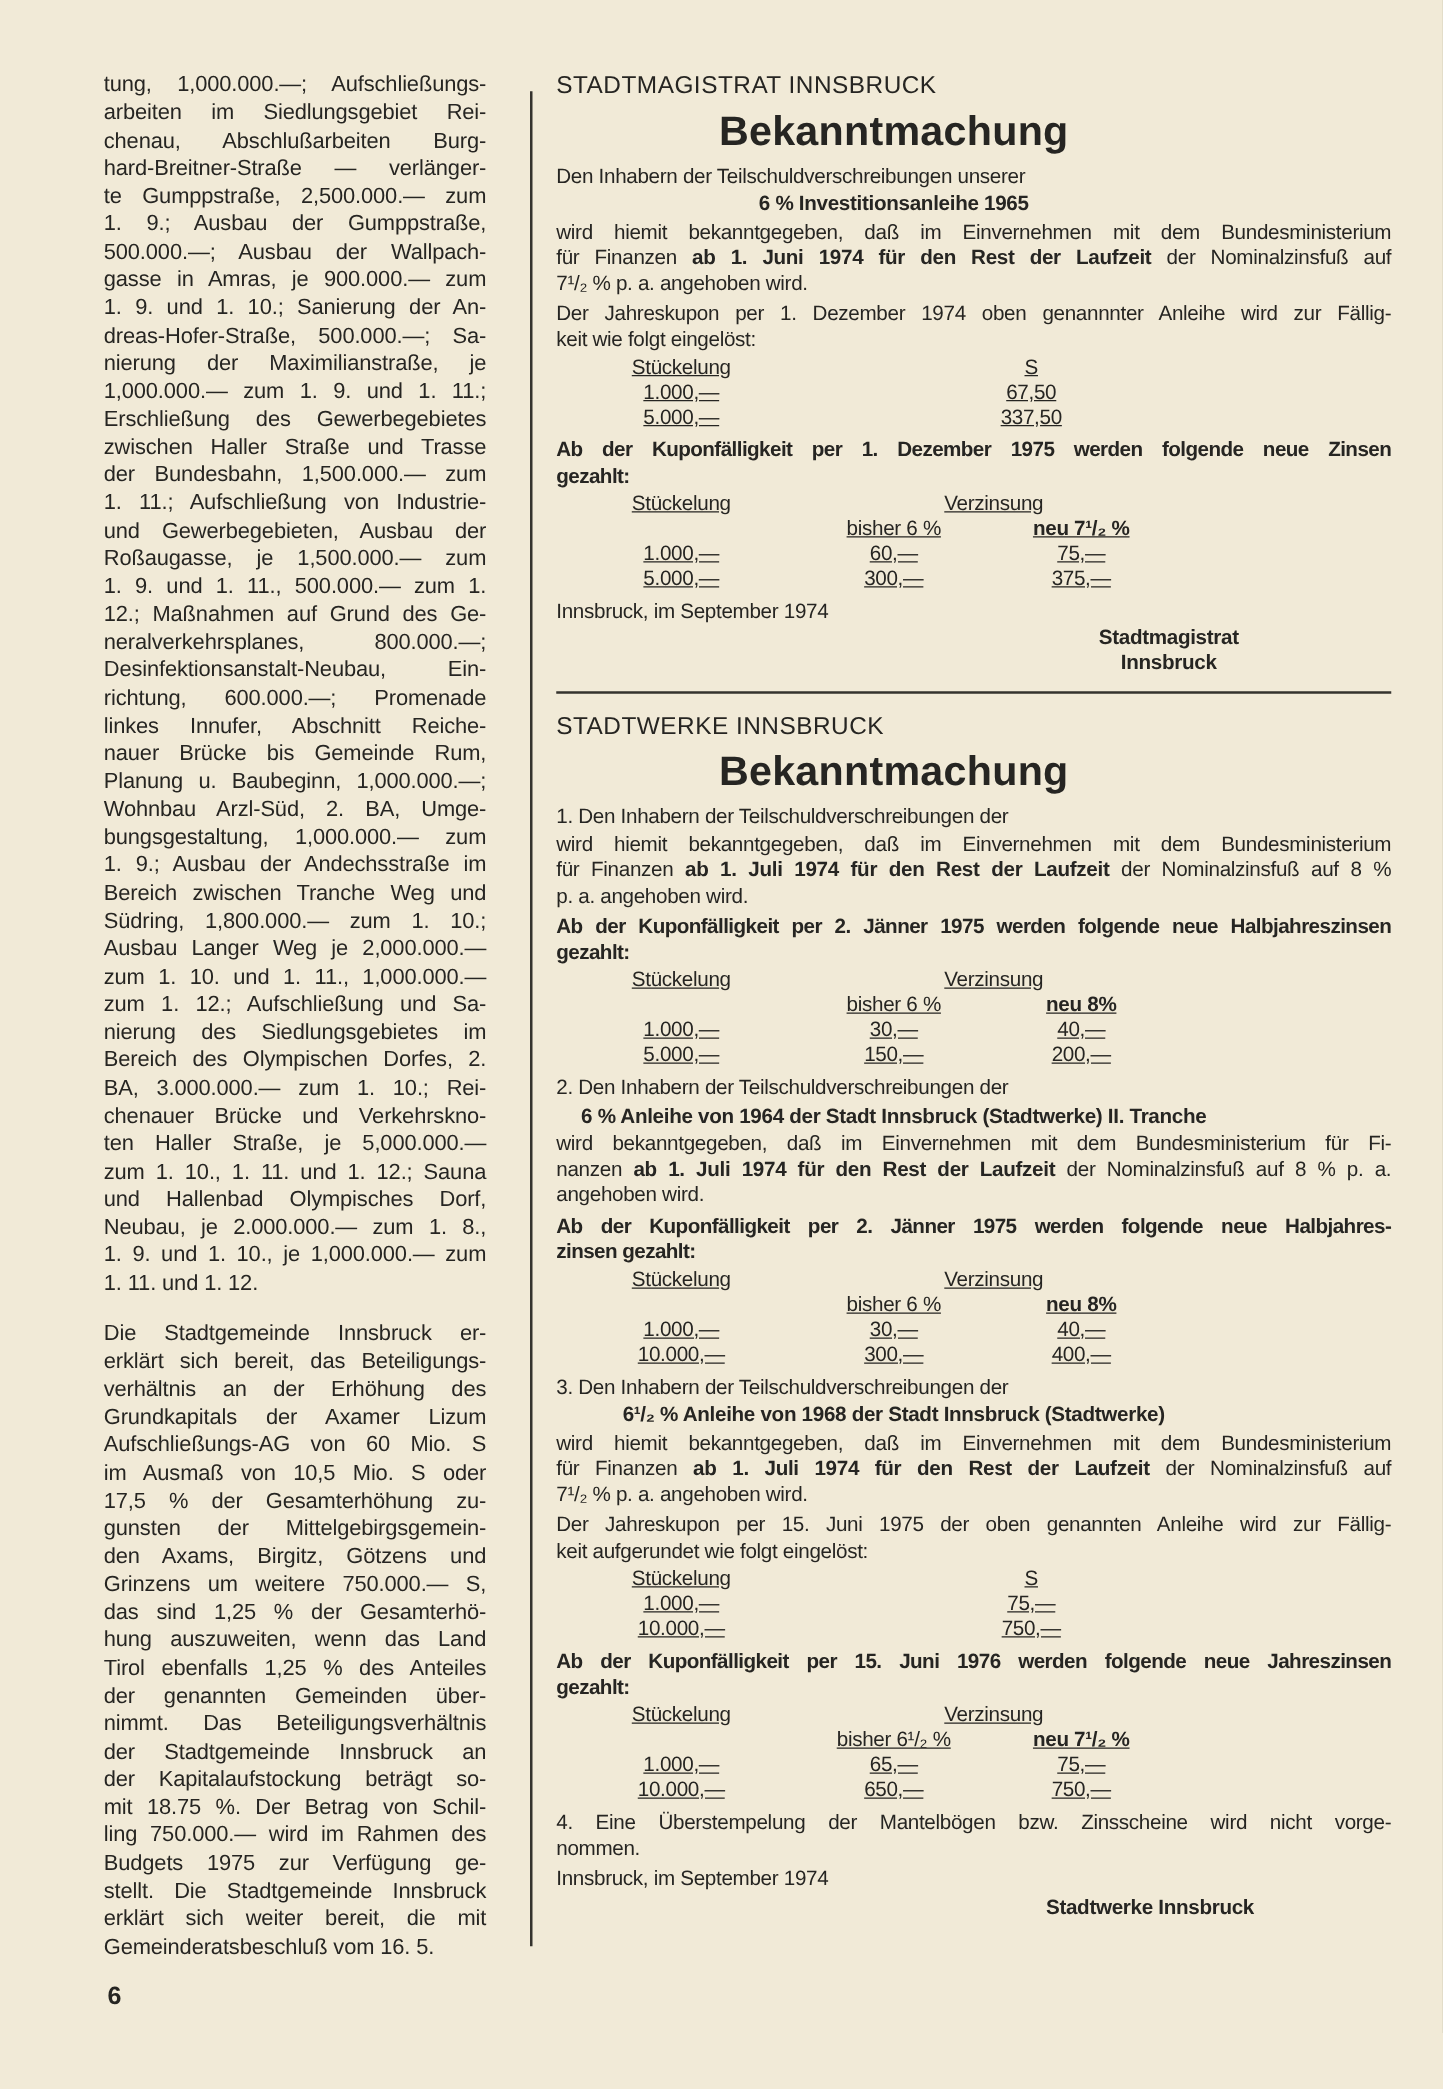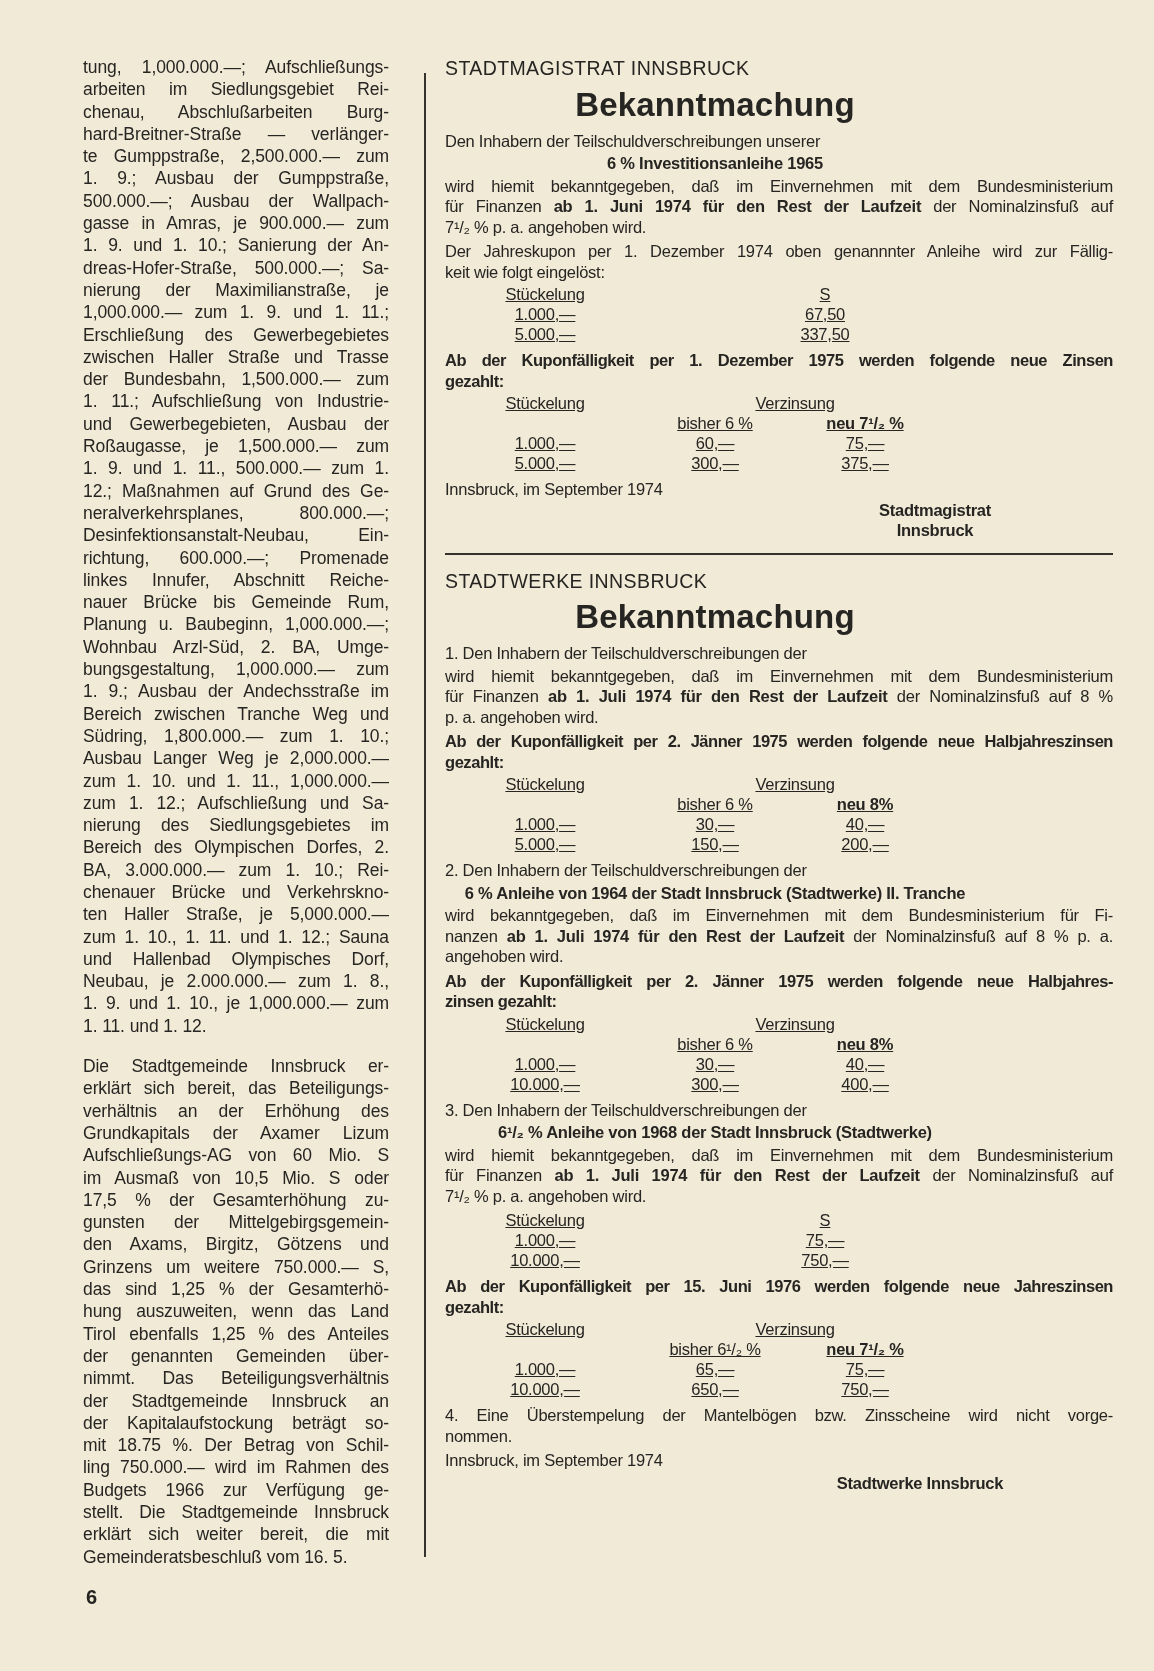--- a/index.html
+++ b/index.html
@@ -112,21 +112,21 @@
         <div class="ln jline"><span>Grinzens um weitere 750.000.— S,</span></div>
         <div class="ln jline"><span>das sind 1,25 % der Gesamterhö-</span></div>
         <div class="ln jline"><span>hung auszuweiten, wenn das Land</span></div>
         <div class="ln jline"><span>Tirol ebenfalls 1,25 % des Anteiles</span></div>
         <div class="ln jline"><span>der genannten Gemeinden über-</span></div>
         <div class="ln jline"><span>nimmt. Das Beteiligungsverhältnis</span></div>
         <div class="ln jline"><span>der Stadtgemeinde Innsbruck an</span></div>
         <div class="ln jline"><span>der Kapitalaufstockung beträgt so-</span></div>
         <div class="ln jline"><span>mit 18.75 %. Der Betrag von Schil-</span></div>
         <div class="ln jline"><span>ling 750.000.— wird im Rahmen des</span></div>
-        <div class="ln jline"><span>Budgets 1966 zur Verfügung ge-</span></div>
+        <div class="ln jline"><span>Budgets 1975 zur Verfügung ge-</span></div>
         <div class="ln jline"><span>stellt. Die Stadtgemeinde Innsbruck</span></div>
         <div class="ln jline"><span>erklärt sich weiter bereit, die mit</span></div>
         <div class="ln lline"><span>Gemeinderatsbeschluß vom 16. 5.</span></div>
       </div>
   </div>
 
   <div class="rightcol">
 
     <section>
       <div class="org">STADTMAGISTRAT INNSBRUCK</div>
@@ -264,20 +264,24 @@
 
       <div class="rich intro">
           <div class="ln lline"><span>3. Den Inhabern der Teilschuldverschreibungen der</span></div>
         </div>
       <div class="bond">6¹/₂ % Anleihe von 1968 der Stadt Innsbruck (Stadtwerke)</div>
       <div class="rich bodyp">
           <div class="ln jline"><span>wird hiemit bekanntgegeben, daß im Einvernehmen mit dem Bundesministerium</span></div>
           <div class="ln jline"><span>für Finanzen </span><span class="b">ab 1. Juli 1974 für den Rest der Laufzeit</span><span> der Nominalzinsfuß auf</span></div>
           <div class="ln lline"><span>7¹/₂ % p. a. angehoben wird.</span></div>
         </div>
+      <div class="rich jk">
+          <div class="ln jline"><span>Der Jahreskupon per 15. Juni 1975 der oben genannten Anleihe wird zur Fällig-</span></div>
+          <div class="ln lline"><span>keit aufgerundet wie folgt eingelöst:</span></div>
+        </div>
       <div class="tbl">
           <div class="trow">
             <span class="tc c1">Stückelung</span>
             <span class="tc cs">S</span>
           </div>
           <div class="trow">
             <span class="tc c1">1.000,—</span>
             <span class="tc cs">75,—</span>
           </div>
           <div class="trow">

